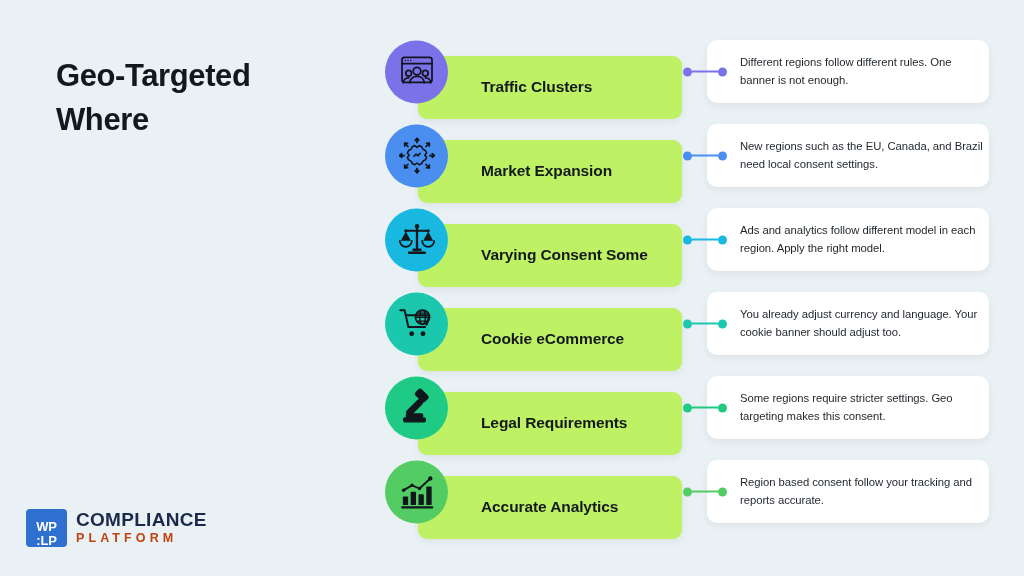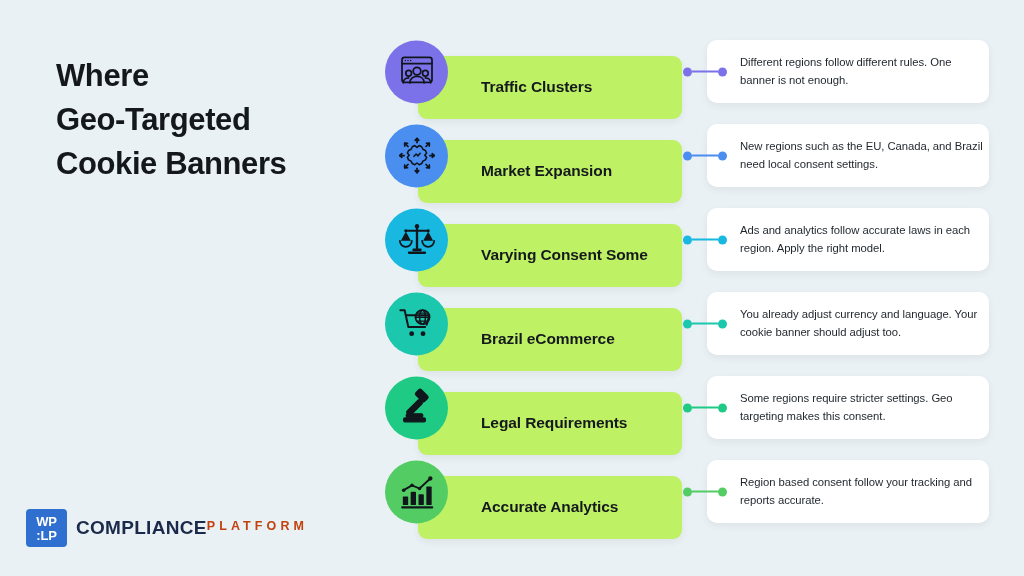--- a/index.html
+++ b/index.html
@@ -26,29 +26,29 @@
 
   
   .logo {
     position:absolute; left:26px; top:509px;
     display:flex; align-items:center; gap:9px;
   }
   .logo-mark {
     width:41px; height:38px; border-radius:4px;
     background:#2f6fd0;
     display:flex; flex-direction:column; align-items:center;
-    justify-content:center; line-height:1;
+    justify-content:flex-end; line-height:1;
     box-shadow:inset 0 0 0 0 #fff;
   }
   .logo-mark .lm-top, .logo-mark .lm-bot {
     color:#ffffff; font-size:13px; font-weight:bold;
     letter-spacing:-0.2px; font-family:"Liberation Sans", sans-serif;
   }
   .logo-mark .lm-top { margin-bottom:1px; }
-  .logo-txt { display:flex; flex-direction:row; }
+  .logo-txt { display:flex; flex-direction:column; }
   .logo-txt .l1 {
     font-size:19px; font-weight:bold; color:#1b2a4b;
     letter-spacing:0.3px; line-height:1.05;
   }
   .logo-txt .l2 {
     font-size:12.5px; font-weight:bold; color:#c2410c;
     letter-spacing:4.1px; line-height:1.2; margin-top:1px;
   }
 
   
@@ -103,23 +103,22 @@
     letter-spacing:-0.05px;
   }
 </style>
 </head>
 <body style="background: rgb(234, 241, 244);">
 
 <div class="stage">
 
   <div class="left-col">
     <h1 class="headline">
+      <span class="ln">Geo-Targeted</span>
       <span class="ln">Where</span>
-      <span class="ln">Geo-Targeted</span>
-      <span class="ln">Cookie Banners</span>
     </h1>
   </div>
 
   <div class="logo">
     <div class="logo-mark">
       <span class="lm-top">WP</span>
       <span class="lm-bot">:LP</span>
     </div>
     <div class="logo-txt">
       <span class="l1">COMPLIANCE</span>
@@ -189,21 +188,21 @@
             <line x1="13.2" y1="34.8" x2="9.5" y2="38.5"></line>
             <path d="M12.6 38.7l-3.4 0.1 0.1-3.4"></path>
           </svg>
         </div>
       </div>
       <div class="row">
         <div class="title-card">
           <span class="ttl">Varying Consent Some</span>
         </div>
         <div class="desc-card">
-          <span class="dsc">Ads and analytics follow accurate laws in each region. Apply the right model.</span>
+          <span class="dsc">Ads and analytics follow different model in each region. Apply the right model.</span>
         </div>
         <div class="connector">
           <span class="dot" style="background:#18b8e0"></span>
           <span class="bar" style="background:#18b8e0"></span>
           <span class="dot" style="background:#18b8e0"></span>
         </div>
         <div class="icon-badge" style="background: rgb(24, 184, 224);">
           <svg width="40" height="40" viewBox="0 0 48 48" fill="none" stroke="#10161c" stroke-width="2.1" stroke-linecap="round" stroke-linejoin="round">
             <g fill="#10161c" stroke="none">
               <rect x="22.6" y="9" width="2.8" height="28.5" rx="1"></rect>
@@ -216,21 +215,21 @@
             </g>
             <path d="M10.6 14.5L4.6 25.6h12z" fill="#10161c" stroke="none"></path>
             <path d="M37.4 14.5L31.4 25.6h12z" fill="#10161c" stroke="none"></path>
             <path d="M3.4 25.6a7.2 7.2 0 0014.4 0" stroke-width="2.2"></path>
             <path d="M30.2 25.6a7.2 7.2 0 0014.4 0" stroke-width="2.2"></path>
           </svg>
         </div>
       </div>
       <div class="row">
         <div class="title-card">
-          <span class="ttl">Brazil eCommerce</span>
+          <span class="ttl">Cookie eCommerce</span>
         </div>
         <div class="desc-card">
           <span class="dsc">You already adjust currency and language. Your cookie banner should adjust too.</span>
         </div>
         <div class="connector">
           <span class="dot" style="background:#1bc7ad"></span>
           <span class="bar" style="background:#1bc7ad"></span>
           <span class="dot" style="background:#1bc7ad"></span>
         </div>
         <div class="icon-badge" style="background: rgb(27, 199, 173);">

